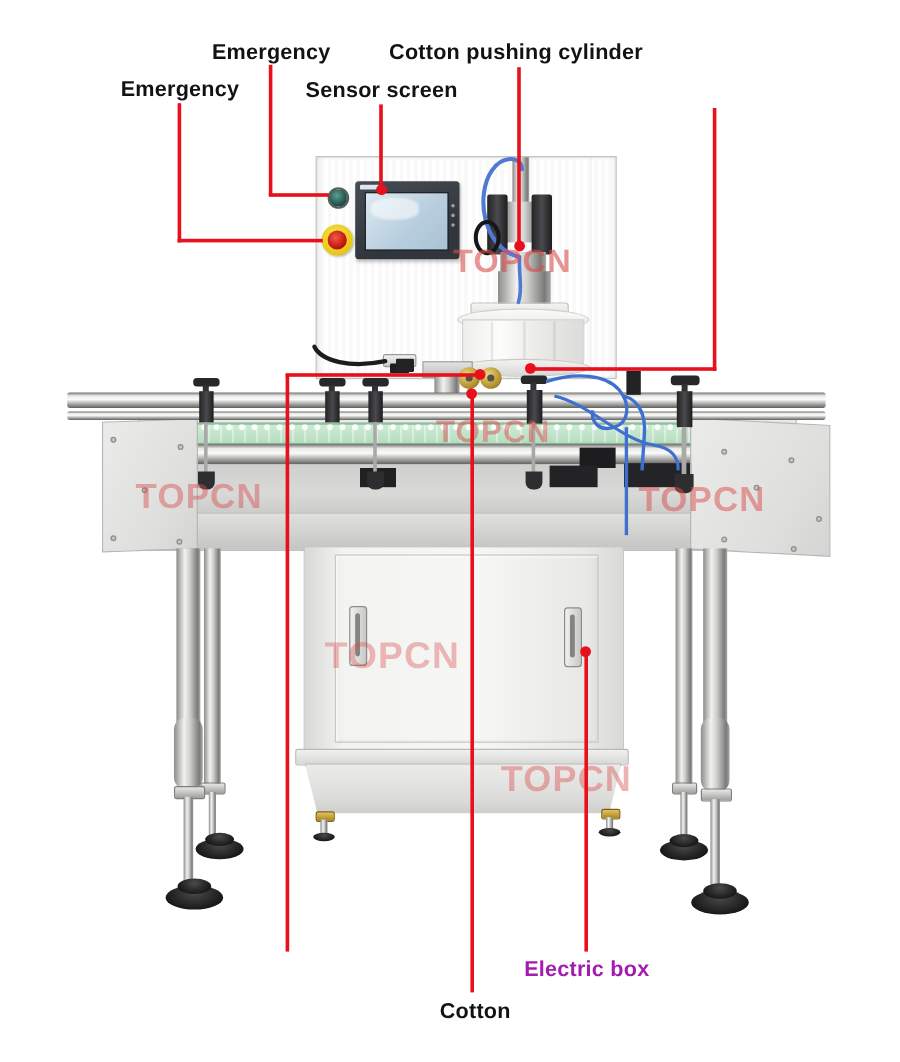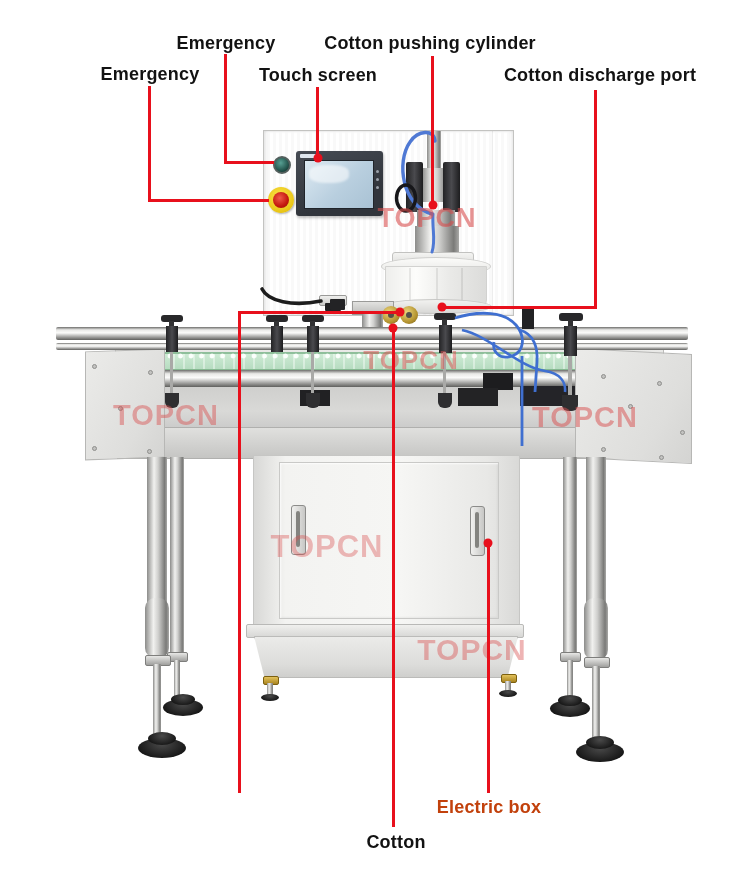--- a/index.html
+++ b/index.html
@@ -235,19 +235,18 @@
   <div class="leader-dot" style="left: 400px; top: 312px; background: rgb(232, 16, 28);"></div>
 
   <div class="leader" style="left: 392px; top: 327px; width: 3px; height: 500px; background: rgb(232, 16, 28);"></div>
   <div class="leader-dot" style="left: 393px; top: 328px; background: rgb(232, 16, 28);"></div>
 
   <div class="leader" style="left: 487px; top: 543px; width: 3px; height: 250px; background: rgb(232, 16, 28);"></div>
   <div class="leader-dot" style="left: 488px; top: 543px; background: rgb(232, 16, 28);"></div>
 
   <div class="anno-label" style="left: 226px; top: 33px; color: rgb(18, 18, 18);">Emergency</div>
   <div class="anno-label" style="left: 150px; top: 64px; color: rgb(18, 18, 18);">Emergency</div>
-  <div class="anno-label" style="left: 318px; top: 65px; color: rgb(18, 18, 18);">Touch screen</div>
+  <div class="anno-label" style="left: 318px; top: 65px; color: rgb(18, 18, 18);">Sensor screen</div>
   <div class="anno-label" style="left: 430px; top: 33px; color: rgb(18, 18, 18);">Cotton pushing cylinder</div>
-  <div class="anno-label" style="left: 600px; top: 65px; color: rgb(18, 18, 18);">Cotton discharge port</div>
   <div class="anno-label" style="left: 396px; top: 832px; color: rgb(18, 18, 18);">Cotton</div>
-  <div class="anno-label" style="left: 489px; top: 797px; color: #c2410c;">Electric box</div>
+  <div class="anno-label" style="left: 489px; top: 797px; color: #a21caf;">Electric box</div>
 
 </div>
 
 </body></html>

